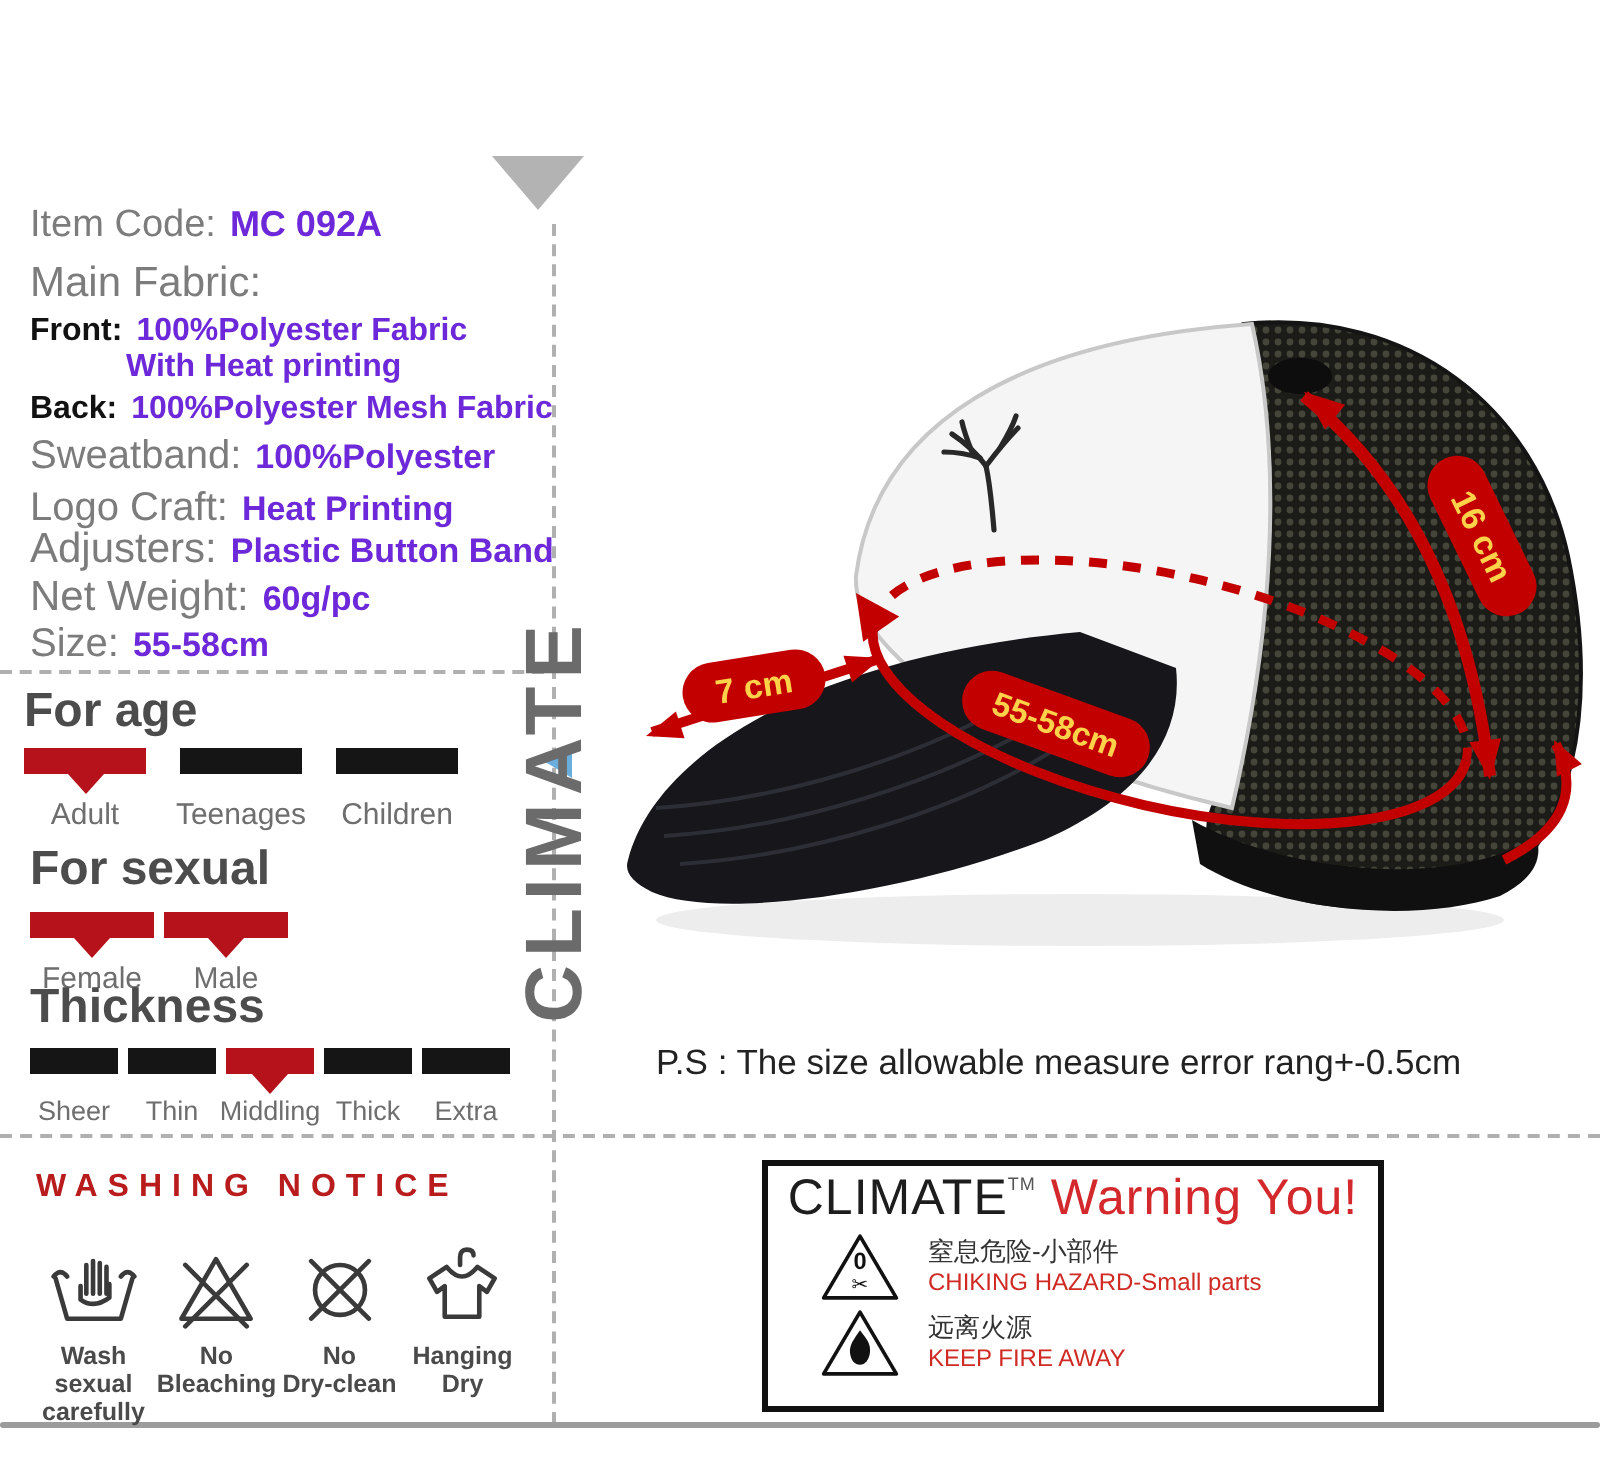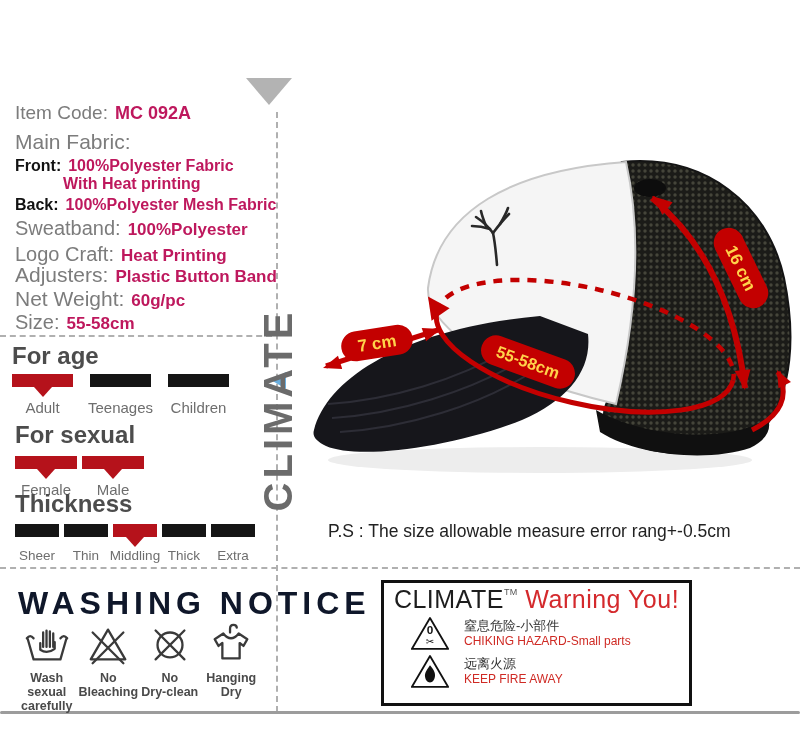--- a/index.html
+++ b/index.html
@@ -16,21 +16,21 @@
 
   
   .vdash{position:absolute;left:276px;top:112px;height:600px;border-left:2px dashed #b0b0b0;}
   .hdash1{position:absolute;left:0;top:335px;width:272px;border-top:2px dashed #b0b0b0;}
   .hdash2{position:absolute;left:0;top:567px;width:800px;border-top:2px dashed #b0b0b0;}
   .bottombar{position:absolute;left:0;top:711px;width:800px;height:3px;background:#9c9c9c;border-radius:3px;}
 
   
   .spec{position:absolute;display:flex;align-items:baseline;gap:7px;white-space:nowrap;}
   .spec .lab{color:#7c7c7c;}
-  .spec .val{color:#be185d;font-weight:bold;}
+  .spec .val{color:#6d28d9;font-weight:bold;}
   #spec-item-code{left:15px;top:102px;}   #spec-item-code .lab{font-size:19px;} #spec-item-code .val{font-size:18px;}
   #spec-main-fabric{left:15px;top:130px;} #spec-main-fabric .lab{font-size:21px;}
   #spec-front{left:15px;top:157px;}  #spec-front .lab{font-size:16px;color:#121212;font-weight:bold;} #spec-front .val{font-size:16px;}
   #spec-front2{left:63px;top:175px;} #spec-front2 .val{font-size:16px;}
   #spec-back{left:15px;top:196px;}   #spec-back .lab{font-size:16px;color:#121212;font-weight:bold;} #spec-back .val{font-size:16px;}
   #spec-sweatband{left:15px;top:217px;}  #spec-sweatband .lab{font-size:20px;} #spec-sweatband .val{font-size:17px;}
   #spec-logo-craft{left:15px;top:243px;} #spec-logo-craft .lab{font-size:20px;} #spec-logo-craft .val{font-size:17px;}
   #spec-adjusters{left:15px;top:263px;}  #spec-adjusters .lab{font-size:21px;text-align:right;} #spec-adjusters .val{font-size:17px;}
   #spec-net-weight{left:15px;top:287px;} #spec-net-weight .lab{font-size:21px;} #spec-net-weight .val{font-size:17px;}
   #spec-size{left:15px;top:311px;}       #spec-size .lab{font-size:20px;} #spec-size .val{font-size:17px;}
@@ -46,22 +46,22 @@
   #thick-row{left:15px;top:524px;gap:5px;} #thick-row .opt{width:44px;}
   .opt{display:flex;flex-direction:column;align-items:center;}
   .opt-bar{height:13px;width:100%;background:#151515;position:relative;}
   .opt-bar.sel{background:#b5121b;}
   .opt-bar.sel::after{content:'';position:absolute;top:13px;left:50%;margin-left:-9px;
       border-left:9px solid transparent;border-right:9px solid transparent;border-top:10px solid #b5121b;}
   .opt-label{margin-top:12px;font-size:15px;color:#6e6e6e;white-space:nowrap;}
   #thick-row .opt-label{font-size:13.5px;margin-top:11px;}
 
   
-  #washing-heading{position:absolute;left:18px;top:585px;font-size:32px;font-weight:bold;
-      color:#0f172a;letter-spacing:5px;}
+  #washing-heading{position:absolute;left:18px;top:585px;font-size:16px;font-weight:bold;
+      color:#b91c1c;letter-spacing:5px;}
   #washing-row{position:absolute;left:16px;top:620px;width:246px;display:flex;justify-content:space-between;}
   .wash-item{display:flex;flex-direction:column;align-items:center;width:62px;}
   .wash-item svg{width:48px;height:48px;}
   .wash-label{margin-top:3px;font-size:12.5px;font-weight:bold;color:#4a4a4a;text-align:center;line-height:1.12;}
 
   
   #watermark{position:absolute;left:170px;top:389px;width:215px;height:42px;
       transform:rotate(-90deg);font-size:40px;font-weight:bold;color:#6b6b6b;
       letter-spacing:4px;text-align:center;line-height:42px;}
   #watermark-tri{position:absolute;left:271px;top:372px;width:0;height:0;

